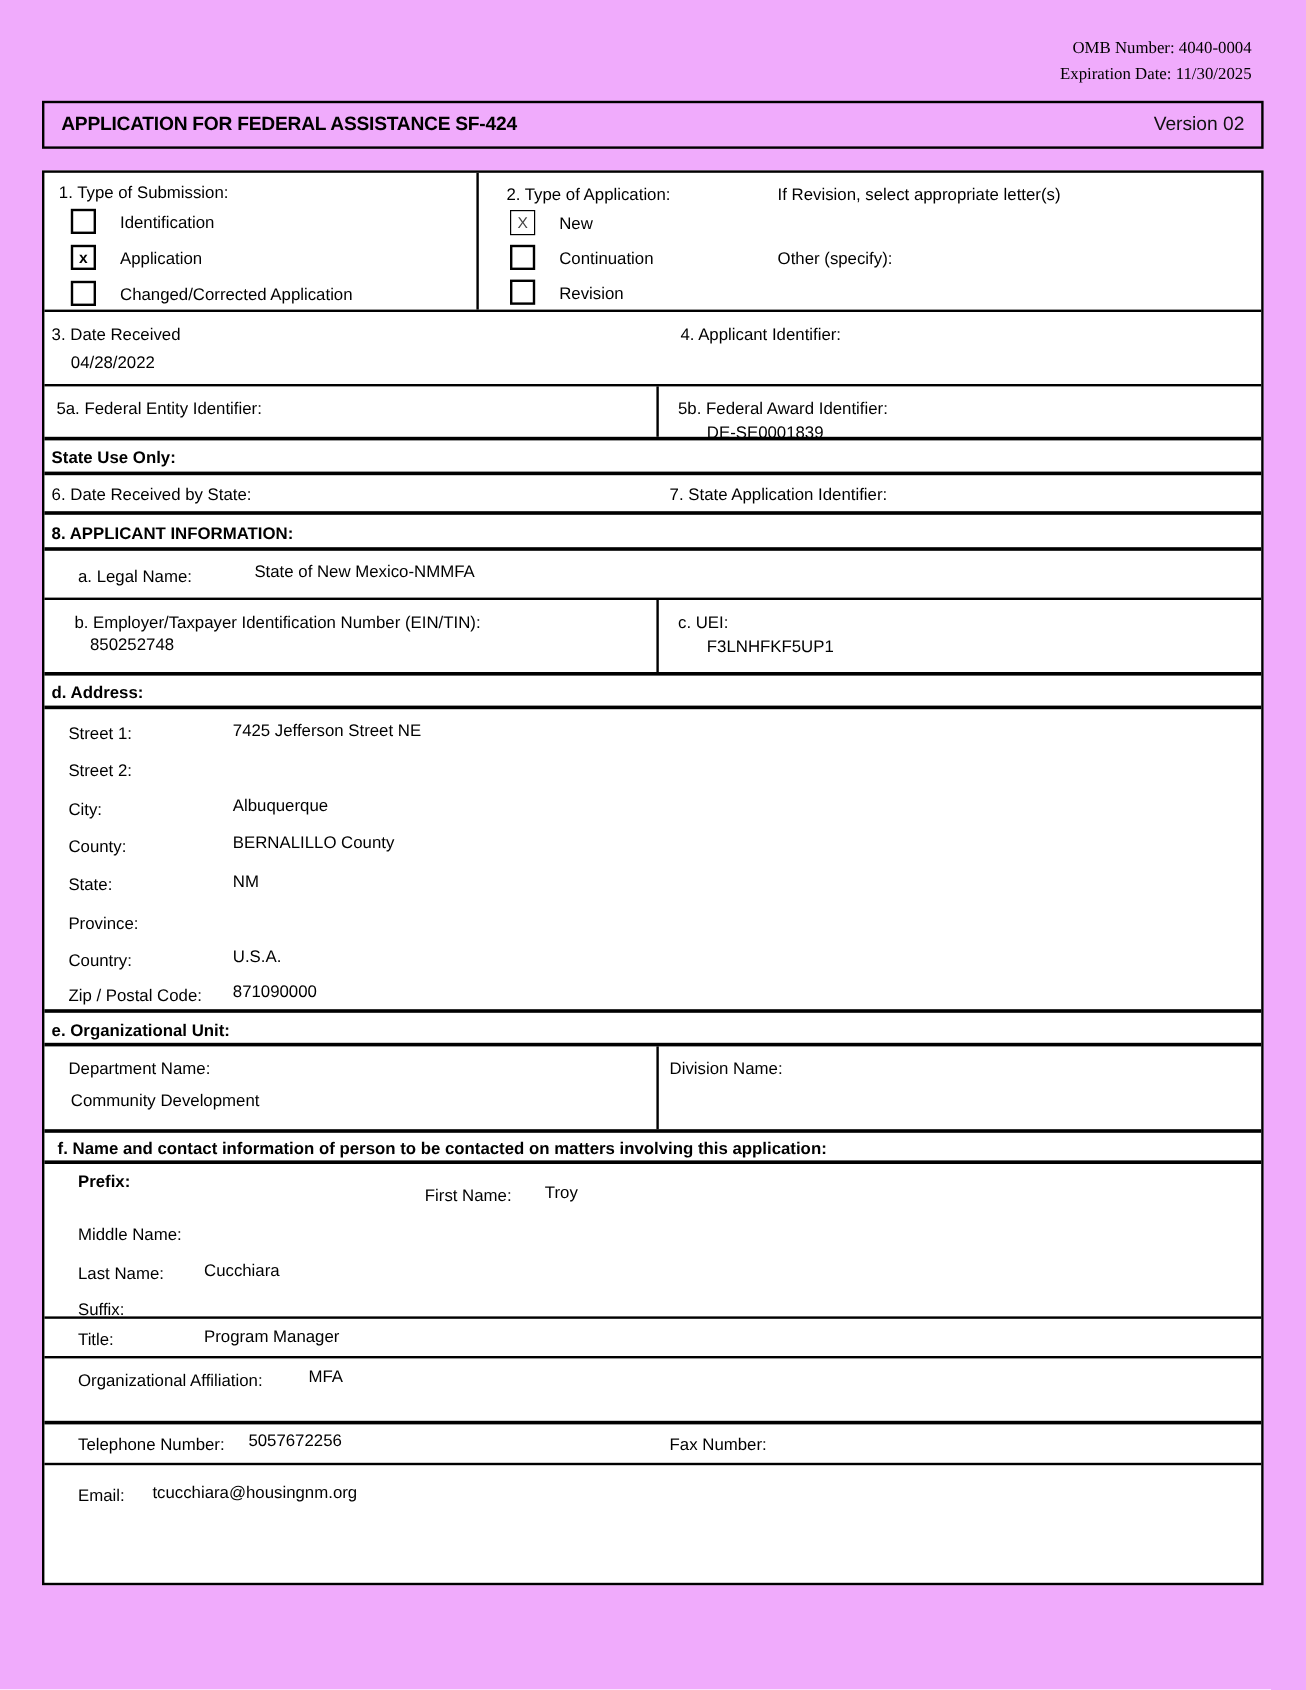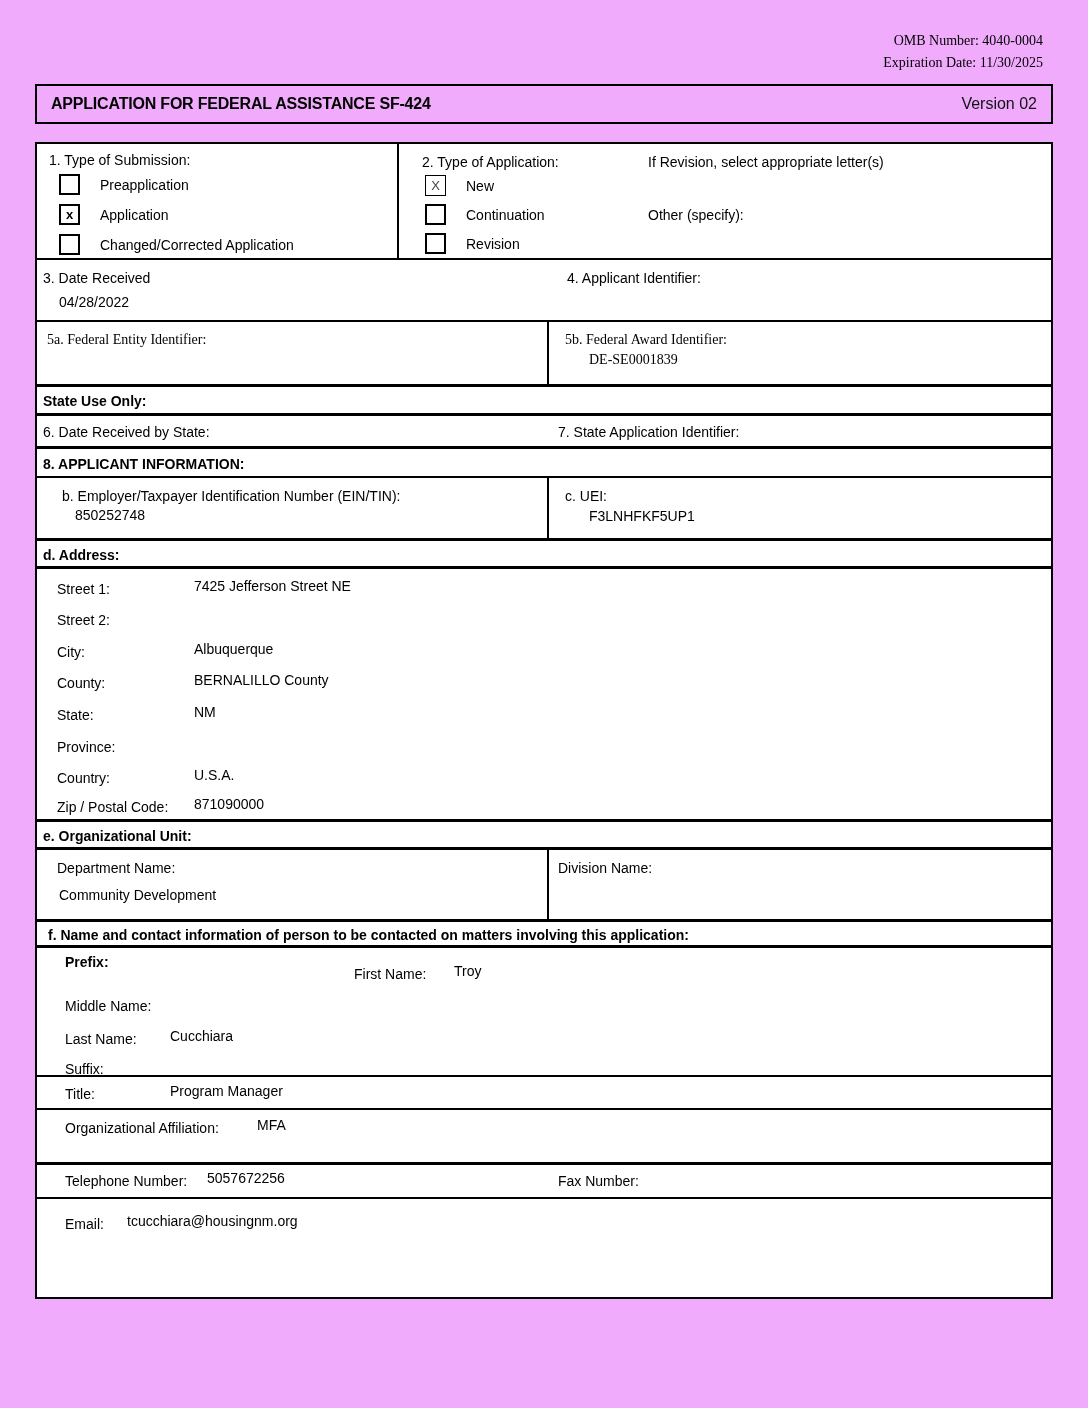--- a/index.html
+++ b/index.html
@@ -50,21 +50,21 @@
   .row { position: relative; width: 100%; }
   .row + .row { border-top: 2px solid #000; }
   .row.thick { border-top: 3px solid #000; }
   .lbl { font-size: 14px; color: #000; }
   .val { font-size: 14px; color: #000; }
   .b { font-weight: bold; }
   .abs { position: absolute; }
   
   .rowA { height: 114px; display: flex; }
   .rowB { height: 62px; }
-  .rowC { height: 64px; display: flex; font-family: Liberation Serif, serif; }
+  .rowC { height: 44px; display: flex; }
   .rowD { height: 29px; }
   .rowE { height: 33px; }
   .rowF { height: 30px; }
   .rowG { height: 42px; }
   .rowH { height: 62px; display: flex; }
   .rowI { height: 28px; }
   .rowJ { height: 253px; }
   .rowK { height: 28px; }
   .rowL { height: 72px; display: flex; }
   .rowM { height: 26px; }
@@ -110,21 +110,21 @@
     <div class="version">Version 02</div>
   </div>
 
   <div class="form-box">
 
     <div class="row rowA">
       <div class="cellS1">
         <div class="lbl abs" style="left:12px; top:8px;">1. Type of Submission:</div>
         <div class="cb-row abs" style="left:22px; top:30px;">
           <span class="cbx"></span>
-          <span class="lbl">Preapplication</span>
+          <span class="lbl">Identification</span>
         </div>
         <div class="cb-row abs" style="left:22px; top:60px;">
           <span class="cbx">x</span>
           <span class="lbl">Application</span>
         </div>
         <div class="cb-row abs" style="left:22px; top:90px;">
           <span class="cbx"></span>
           <span class="lbl">Changed/Corrected Application</span>
         </div>
       </div>
@@ -171,20 +171,24 @@
 
     <div class="row rowE thick">
       <div class="lbl abs" style="left:6px; top:8px;">6. Date Received by State:</div>
       <div class="lbl abs" style="left:521px; top:8px;">7. State Application Identifier:</div>
     </div>
 
     <div class="row rowF thick">
       <div class="lbl b abs" style="left:6px; top:7px;">8. APPLICANT INFORMATION:</div>
     </div>
 
+    <div class="row rowG thick">
+      <div class="lbl abs" style="left:28px; top:13px;">a. Legal Name:</div>
+      <div class="val abs" style="left:175px; top:9px;">State of New Mexico-NMMFA</div>
+    </div>
 
     <div class="row rowH">
       <div class="cellL">
         <div class="lbl abs" style="left:25px; top:10px;">b. Employer/Taxpayer Identification Number (EIN/TIN):</div>
         <div class="val abs" style="left:38px; top:29px;">850252748</div>
       </div>
       <div class="cellR">
         <div class="lbl abs" style="left:16px; top:10px;">c. UEI:</div>
         <div class="val abs" style="left:40px; top:30px;">F3LNHFKF5UP1</div>
       </div>

